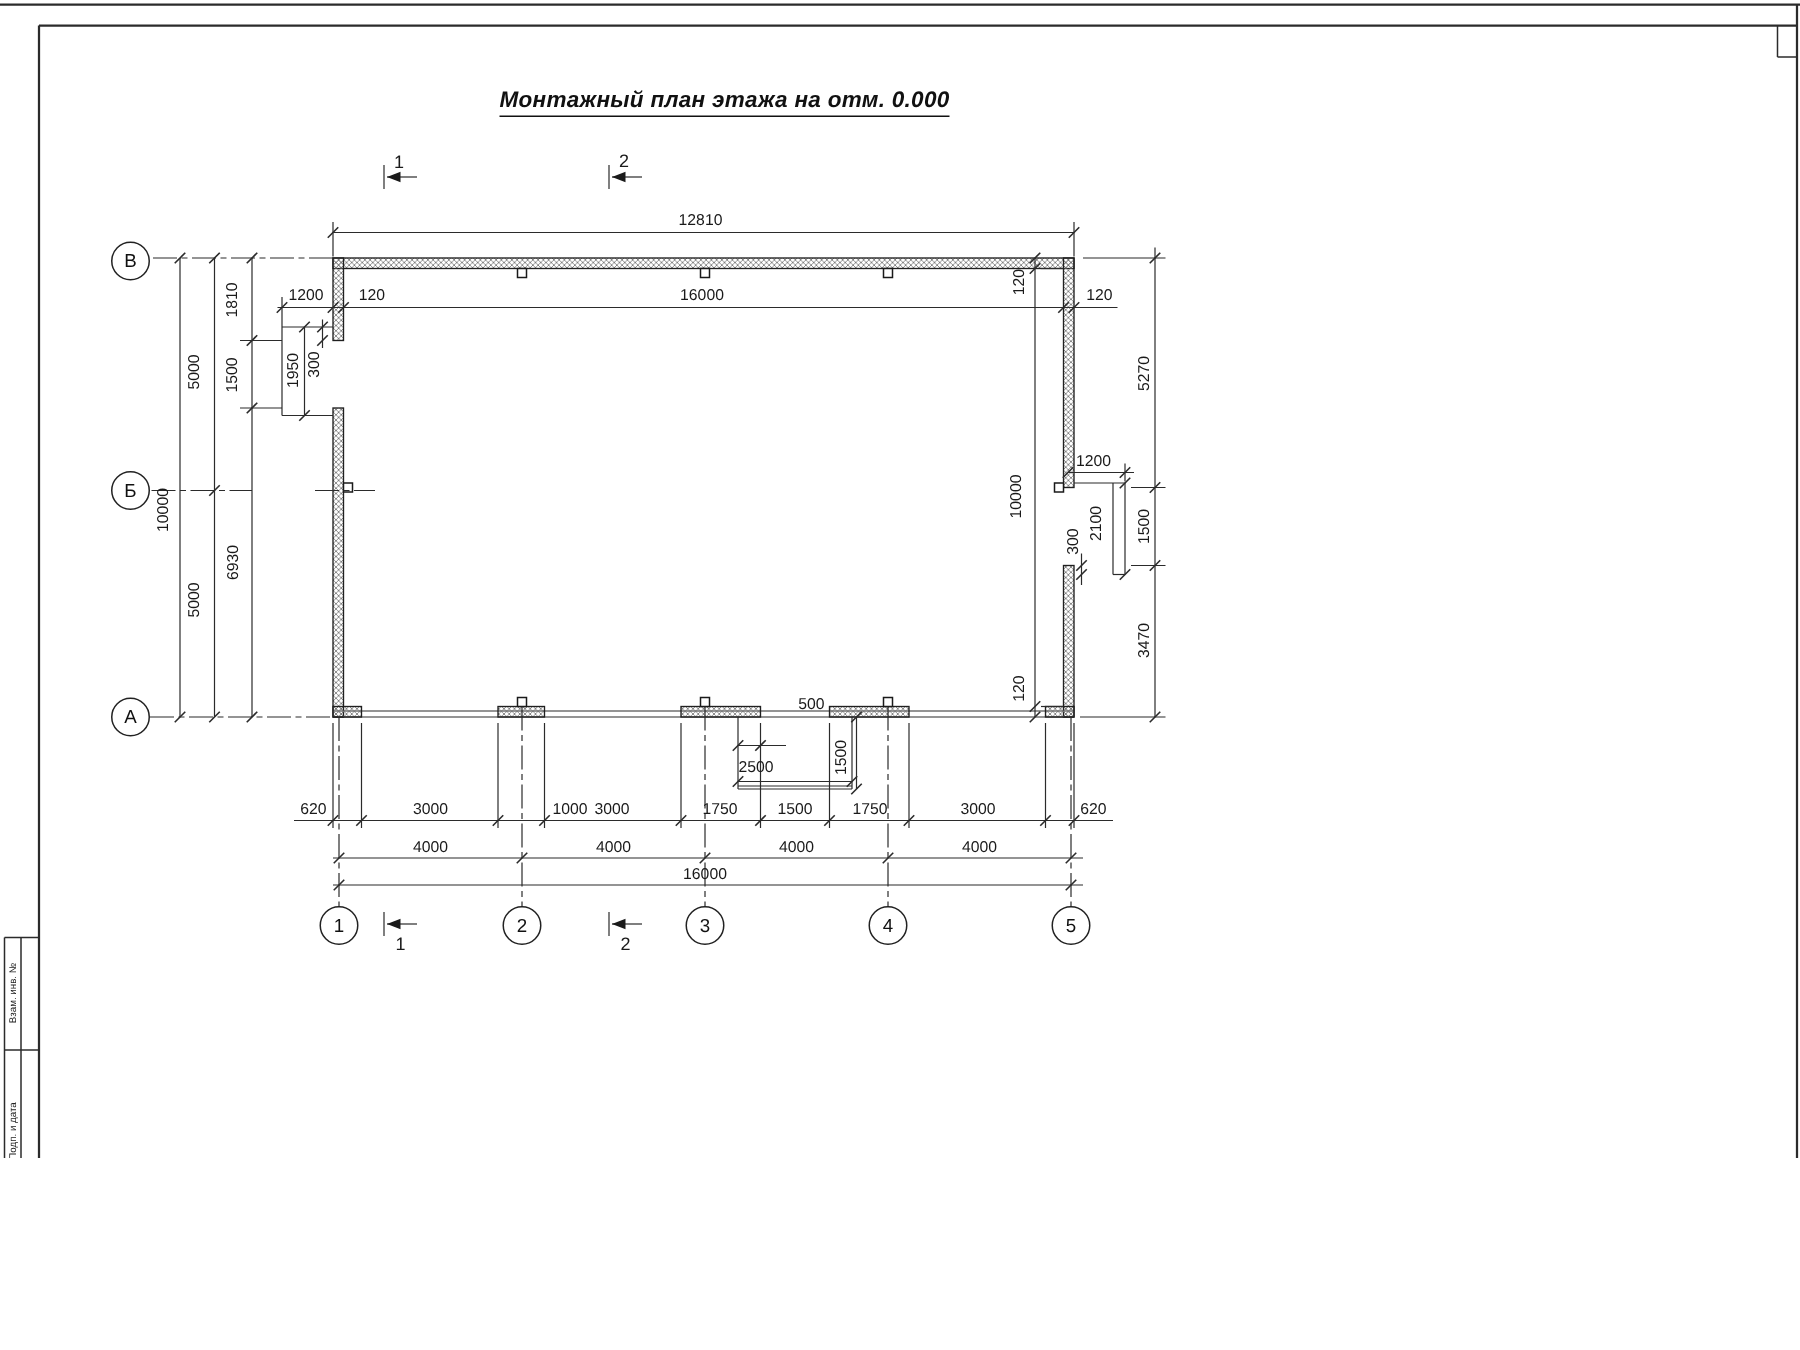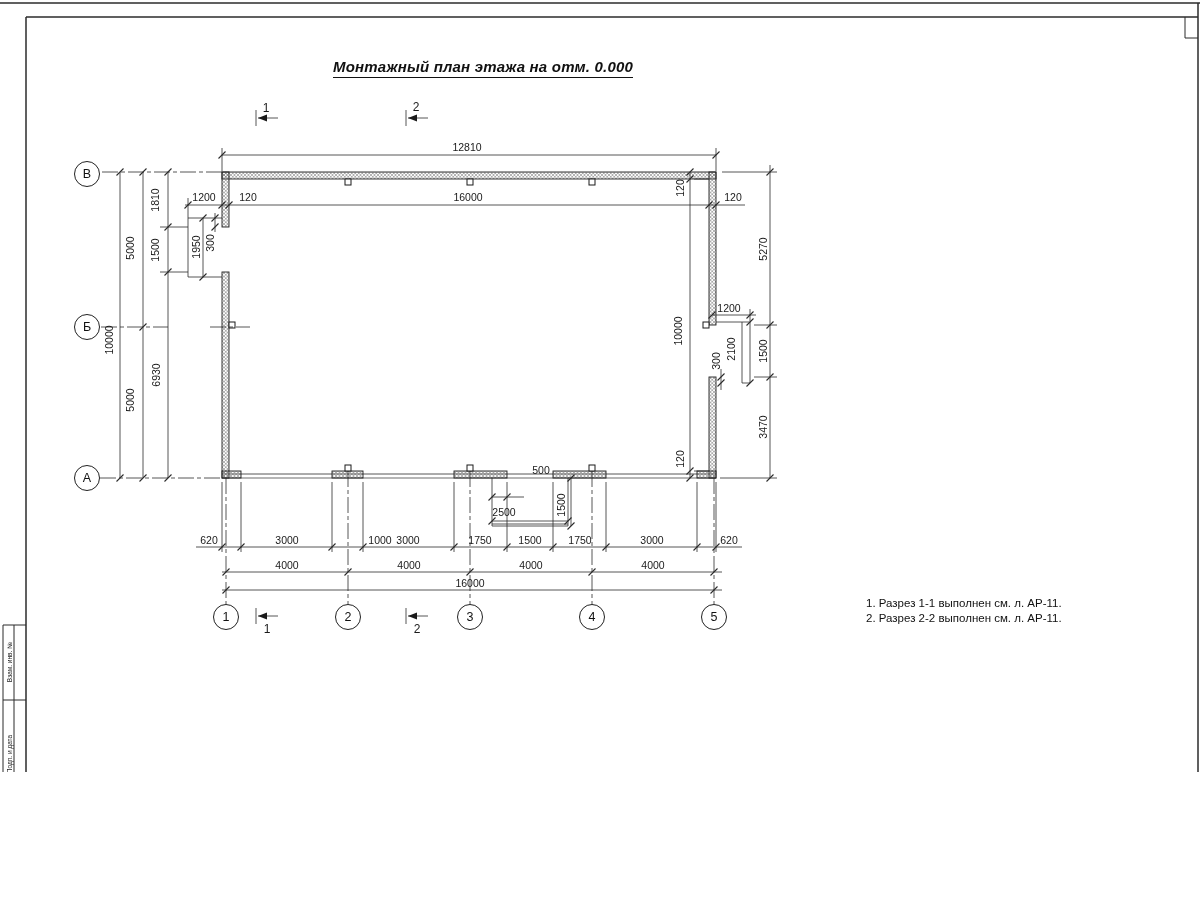--- a/index.html
+++ b/index.html
@@ -191,24 +191,20 @@
       <line x1="488.5" y1="524.5" x2="495.5" y2="517.5" stroke="#2b2b2b" stroke-width="1.1"></line>
       <line x1="564.5" y1="524.5" x2="571.5" y2="517.5" stroke="#2b2b2b" stroke-width="1.1"></line>
       <line x1="567.5" y1="481.5" x2="574.5" y2="474.5" stroke="#2b2b2b" stroke-width="1.1"></line>
       <line x1="567.5" y1="529.5" x2="574.5" y2="522.5" stroke="#2b2b2b" stroke-width="1.1"></line>
       <polygon points="258,118 267,114.5 267,121.5" fill="#1a1a1a"></polygon>
       <polygon points="408,118 417,114.5 417,121.5" fill="#1a1a1a"></polygon>
       <polygon points="258,616 267,612.5 267,619.5" fill="#1a1a1a"></polygon>
       <polygon points="408,616 417,612.5 417,619.5" fill="#1a1a1a"></polygon>
     </svg>
   <div class="title">Монтажный план этажа на отм. 0.000</div>
-  <div class="notes">
-    <div>1. Разрез 1-1 выполнен см. л. АР-11.</div>
-    <div>2. Разрез 2-2 выполнен см. л. АР-11.</div>
-  </div>
   <div id="labels">
       <span class="lab" style="left: 467px; top: 147px;">12810</span>
       <span class="lab" style="left: 204px; top: 197px;">1200</span>
       <span class="lab" style="left: 248px; top: 197px;">120</span>
       <span class="lab" style="left: 468px; top: 197px;">16000</span>
       <span class="lab" style="left: 733px; top: 197px;">120</span>
       <span class="lab v" style="left: 130px; top: 248px;">5000</span>
       <span class="lab v" style="left: 130px; top: 400px;">5000</span>
       <span class="lab v" style="left: 109px; top: 340px;">10000</span>
       <span class="lab v" style="left: 155px; top: 200px;">1810</span>

